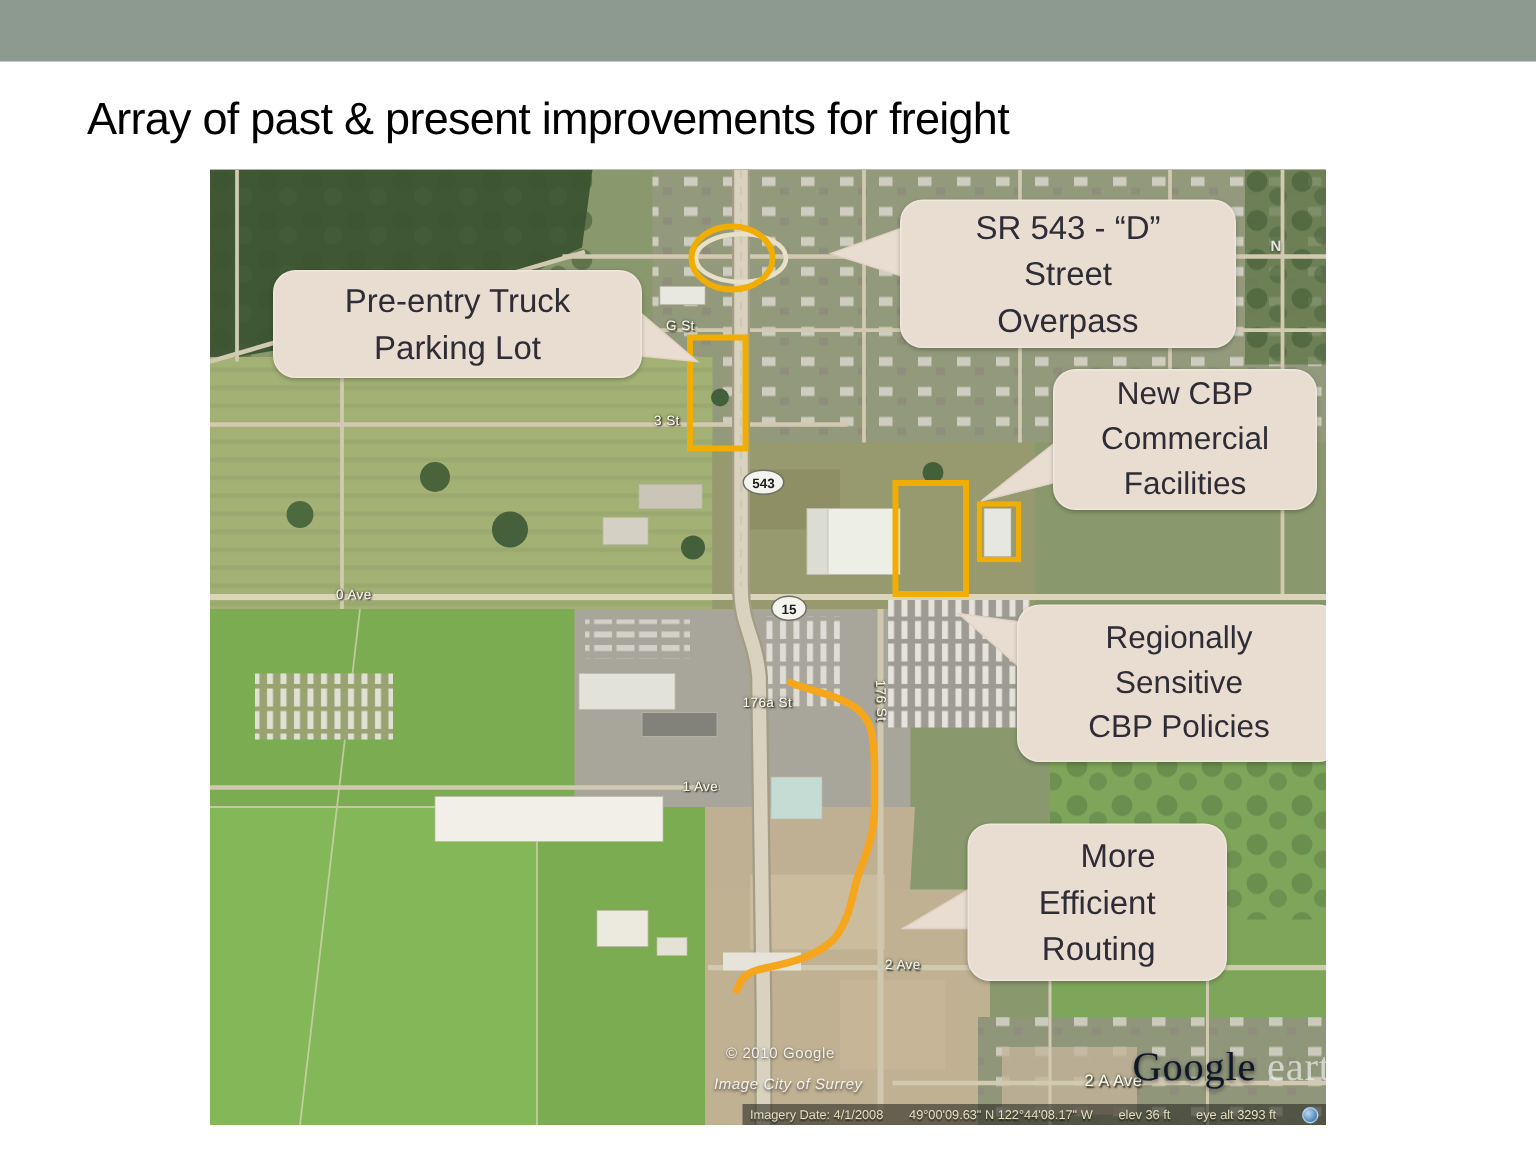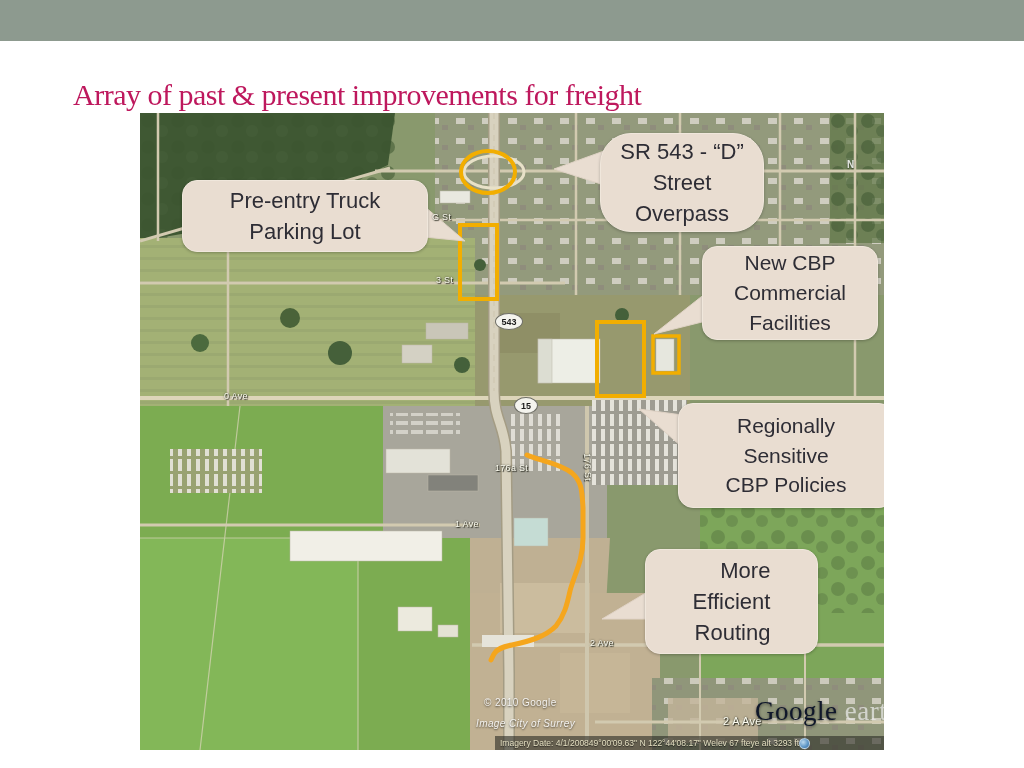--- a/index.html
+++ b/index.html
@@ -4,38 +4,38 @@
 <style>
   html,body{margin:0;padding:0;}
   body{
     width:1024px;height:768px;background:#ffffff;overflow:hidden;
     font-family:"Liberation Sans",sans-serif;position:relative;
   }
   .header-bar{
     position:absolute;left:0;top:0;width:1024px;height:41px;background:#8d9a8f;
   }
   .slide-title{
-    position:absolute;left:57px;top:62px;margin:16px;
-    font-size:30px;font-weight:400;letter-spacing:-0.5px;color:#be185d;
-    font-family:Liberation Serif, serif;white-space:nowrap;
+    position:absolute;left:57px;top:62px;margin:1px;
+    font-size:30px;font-weight:400;letter-spacing:-0.5px;color:#000000;
+    font-family:Liberation Sans, sans-serif;white-space:nowrap;
   }
   .map{
     position:absolute;left:140px;top:113px;width:744px;height:637px;
     overflow:hidden;background:#89996d;
   }
   .map svg.layer{position:absolute;left:0;top:0;}
   
   .callout{
     position:absolute;box-sizing:border-box;
     background:#e9ddd1;border:1px solid #f0e7dc;border-radius:15px;
     color:#2e2d35;display:flex;align-items:center;justify-content:center;
     text-align:center;font-size:22px;line-height:1.42;white-space:pre-line;
     box-shadow:0 1px 3px rgba(0,0,0,0.25);
   }
-  .callout.c1{left:460px;top:20px;width:164px;height:99px;border-radius:31px;}
+  .callout.c1{left:460px;top:20px;width:224px;height:99px;}
   .callout.c2{left:42px;top:67px;width:246px;height:72px;}
   .callout.c3{left:562px;top:133px;width:176px;height:94px;font-size:21px;}
   .callout.c4{left:538px;top:290px;width:216px;height:105px;font-size:21px;}
   .callout.c5{left:505px;top:436px;width:173px;height:105px;text-align:right;}
   
   .rlabel{
     position:absolute;font-size:9px;color:#fcfcf0;white-space:nowrap;
     text-shadow:0 0 2px #3c3c30,1px 1px 1px #2c2c22;letter-spacing:0.3px;
   }
   .rlabel.big{font-size:11px;}
@@ -60,21 +60,21 @@
   .credit.l2{left:336px;top:605px;font-style:italic;}
   .watermark{
     position:absolute;left:615px;top:583px;font-family:"Liberation Serif",serif;
     font-size:27px;letter-spacing:0.5px;white-space:nowrap;
   }
   .watermark .brand{color:#0f172a;text-shadow:0 1px 3px rgba(0,0,0,0.55);}
   .watermark .product{color:rgba(235,235,235,0.72);}
   .statusbar{
     position:absolute;left:355px;top:623px;width:389px;height:14px;
     background:rgba(42,42,35,0.6);display:flex;align-items:center;
-    padding:0 5px;box-sizing:border-box;
+    justify-content:space-between;padding:0 5px;box-sizing:border-box;
     font-size:8.5px;color:#e3dec0;white-space:nowrap;
   }
   .statusbar span{text-shadow:0 1px 1px rgba(0,0,0,0.6);}
   .globe-icon{
     width:9px;height:9px;border-radius:50%;flex:0 0 auto;
     background:radial-gradient(circle at 35% 35%, #bcd9ef, #5a93c4 60%, #2f6296);
     border:1px solid rgba(255,255,255,0.5);
   }
 </style>
 </head>
@@ -228,21 +228,21 @@
   <div class="callout c3">New CBP
 Commercial
 Facilities</div>
   <div class="callout c4">Regionally
 Sensitive
 CBP Policies</div>
   <div class="callout c5">More
 Efficient
 Routing</div>
 
-  <span class="rlabel" style="left:292px;top:99px;">G St</span>
+  <span class="rlabel" style="left:304px;top:99px;">G St</span>
   <span class="rlabel" style="left:296px;top:162px;">3 St</span>
   <span class="rlabel" style="left:84px;top:278px;">0 Ave</span>
   <span class="rlabel" style="left:355px;top:350px;">176a St</span>
   <span class="rlabel vert" style="left:452px;top:340px;">176 St</span>
   <span class="rlabel" style="left:315px;top:406px;">1 Ave</span>
   <span class="rlabel" style="left:450px;top:525px;">2 Ave</span>
   <span class="rlabel big" style="left:583px;top:602px;">2 A Ave</span>
 
   <span class="shield s543">543</span>
   <span class="shield s15">15</span>
@@ -253,18 +253,18 @@
   <span class="credit l2">Image City of Surrey</span>
 
   <div class="watermark">
     <span class="brand">Google</span>
     <span class="product">earth</span>
   </div>
 
   <div class="statusbar">
     <span>Imagery Date: 4/1/2008</span>
     <span>49°00'09.63" N   122°44'08.17" W</span>
-    <span>elev    67 ft</span>
+    <span>elev    36 ft</span>
     <span>eye alt   3293 ft</span>
     <span class="globe-icon"></span>
   </div>
 
 </div>
 
 </body></html>

